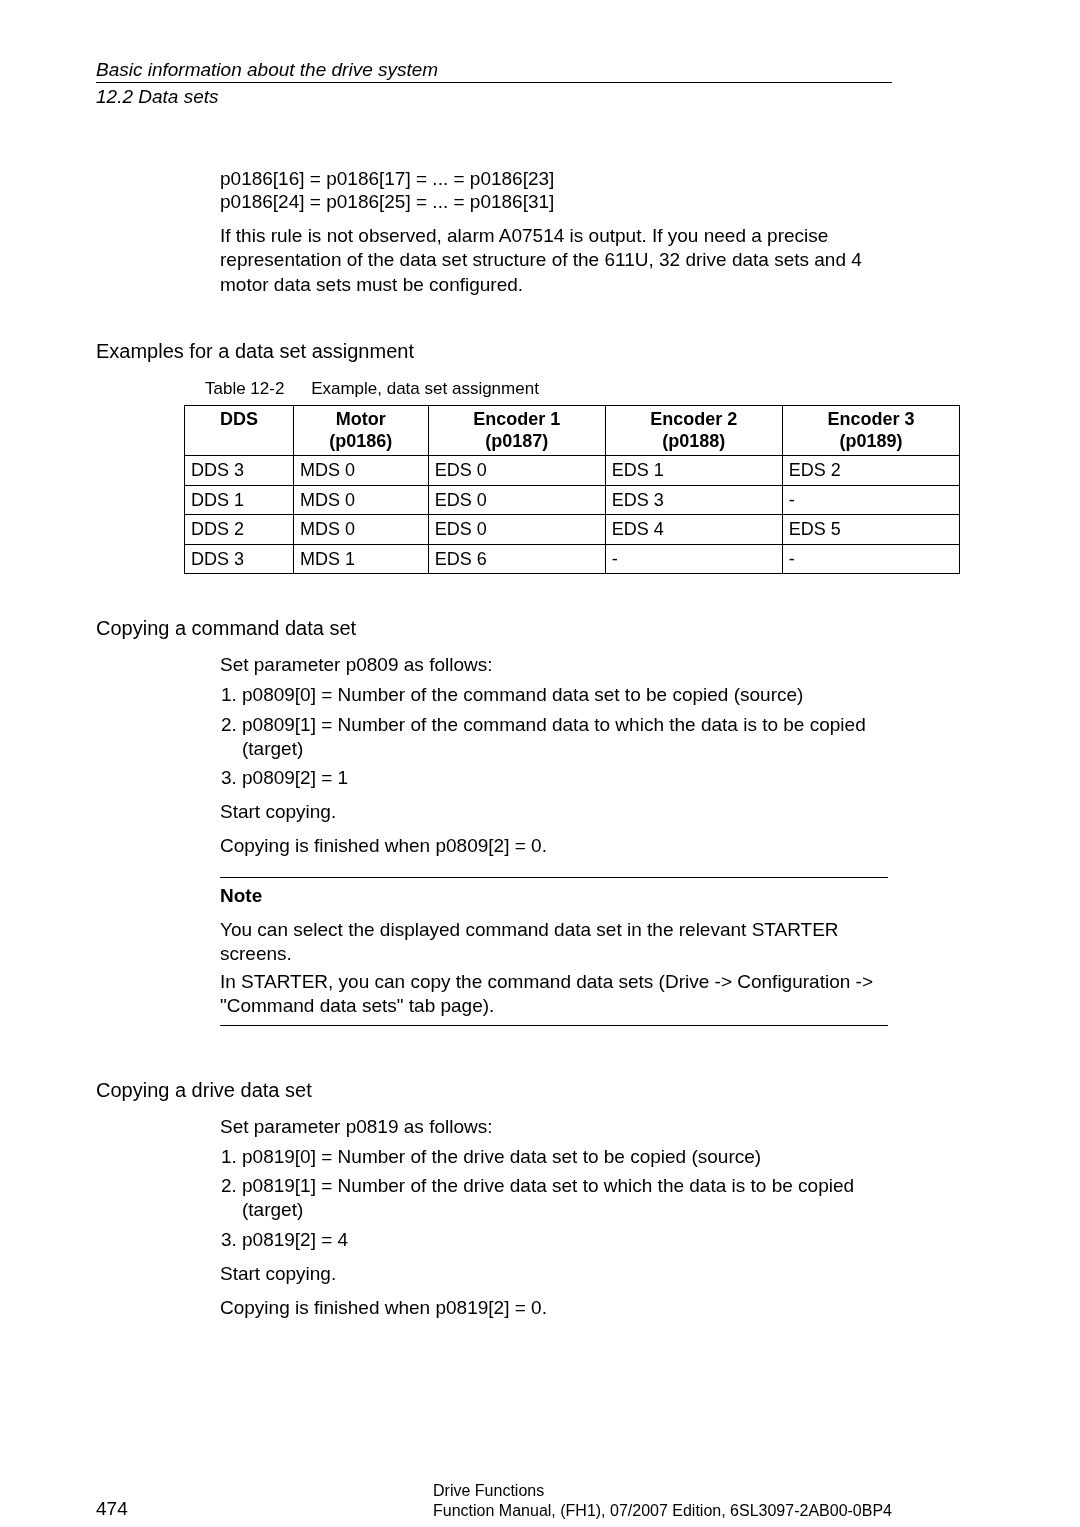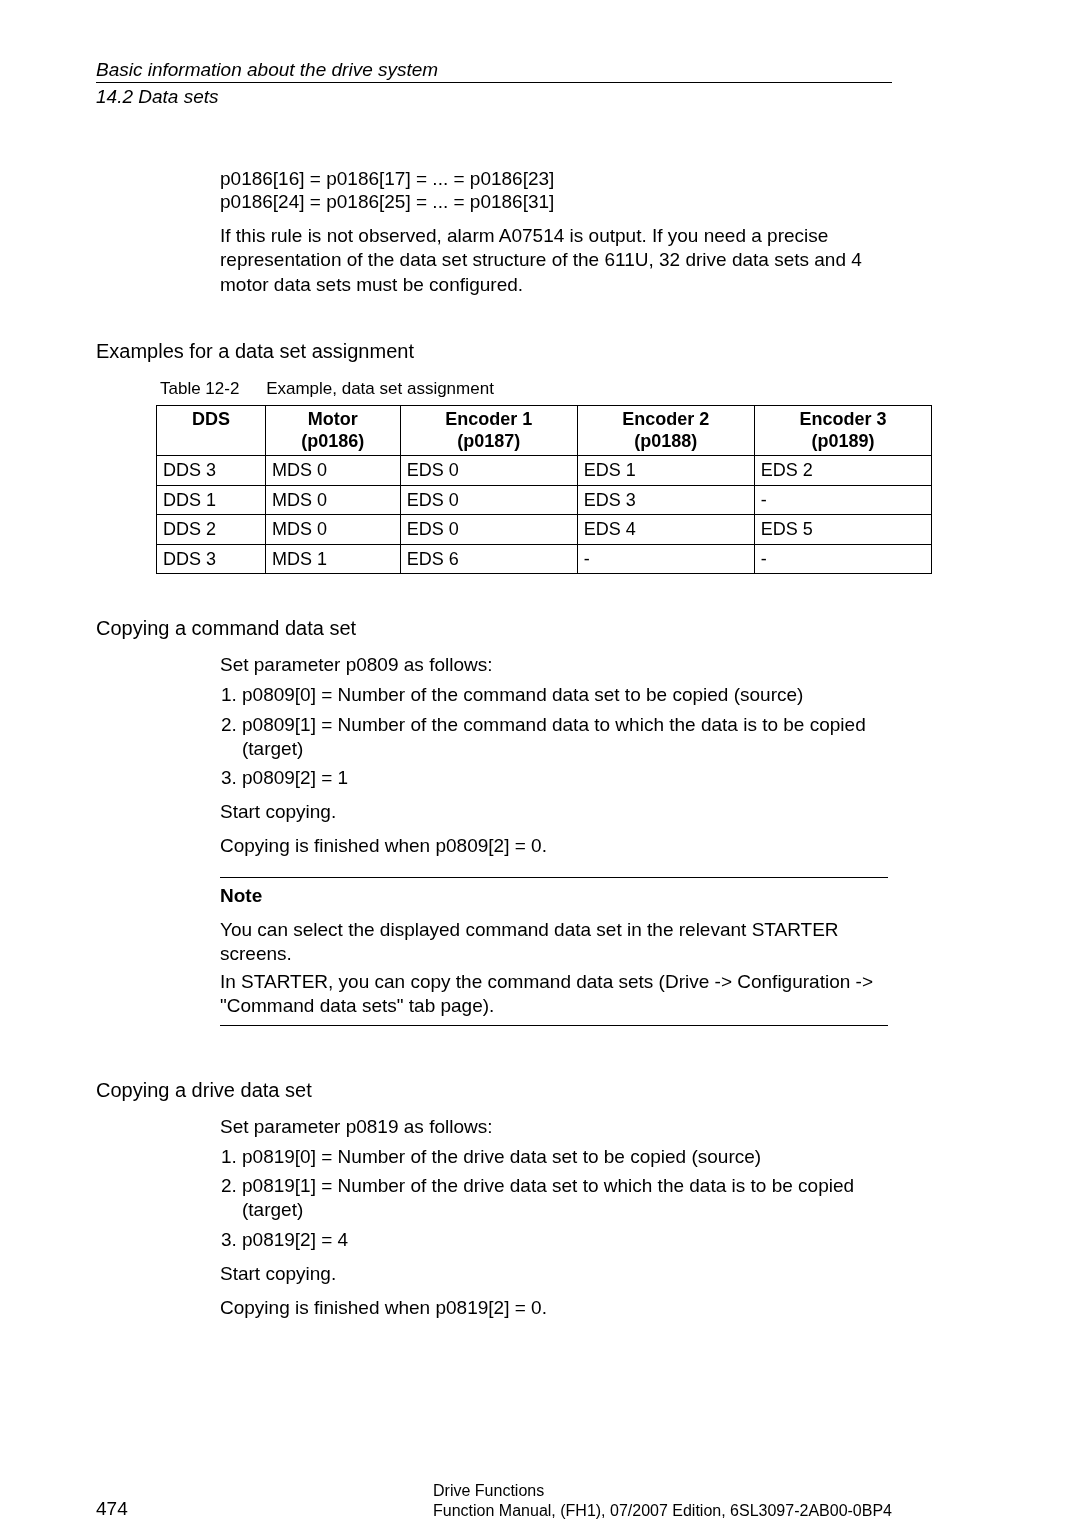--- a/index.html
+++ b/index.html
@@ -47,27 +47,27 @@
   .section-heading {
     font-weight: normal;
     font-size: 20px;
     margin-top: 42px;
     margin-bottom: 12px;
   }
   .table-caption {
     font-size: 17px;
     margin-bottom: 6px;
     margin-top: 14px;
-    margin-left: 64px;
+    margin-left: 109px;
   }
   .table-caption .num { margin-right: 22px; }
   table.dds {
     border-collapse: collapse;
     width: 776px;
-    margin-left: 60px;
+    margin-left: 88px;
     font-size: 18px;
   }
   table.dds th, table.dds td {
     border: 1px solid #000;
     padding: 3px 6px;
     text-align: left;
     vertical-align: top;
   }
   table.dds th {
     font-weight: bold;
@@ -112,21 +112,21 @@
     font-size: 19px;
   }
 </style>
 </head>
 <body>
 
 <div class="page">
 
   <div class="header-italic">Basic information about the drive system</div>
   <hr class="header-line" style="margin-bottom:0;">
-  <div class="header-sub" style="margin-bottom:54px;">14.2 Data sets</div>
+  <div class="header-sub" style="margin-bottom:54px;">12.2 Data sets</div>
 
   <div class="indent-block">
     <div>p0186[16] = p0186[17] = ... = p0186[23]</div>
     <div>p0186[24] = p0186[25] = ... = p0186[31]</div>
     <div class="para">If this rule is not observed, alarm A07514 is output. If you need a precise representation of the data set structure of the 611U, 32 drive data sets and 4 motor data sets must be configured.</div>
   </div>
 
   <div class="section-heading">Examples for a data set assignment</div>
 
   <div class="table-caption">

